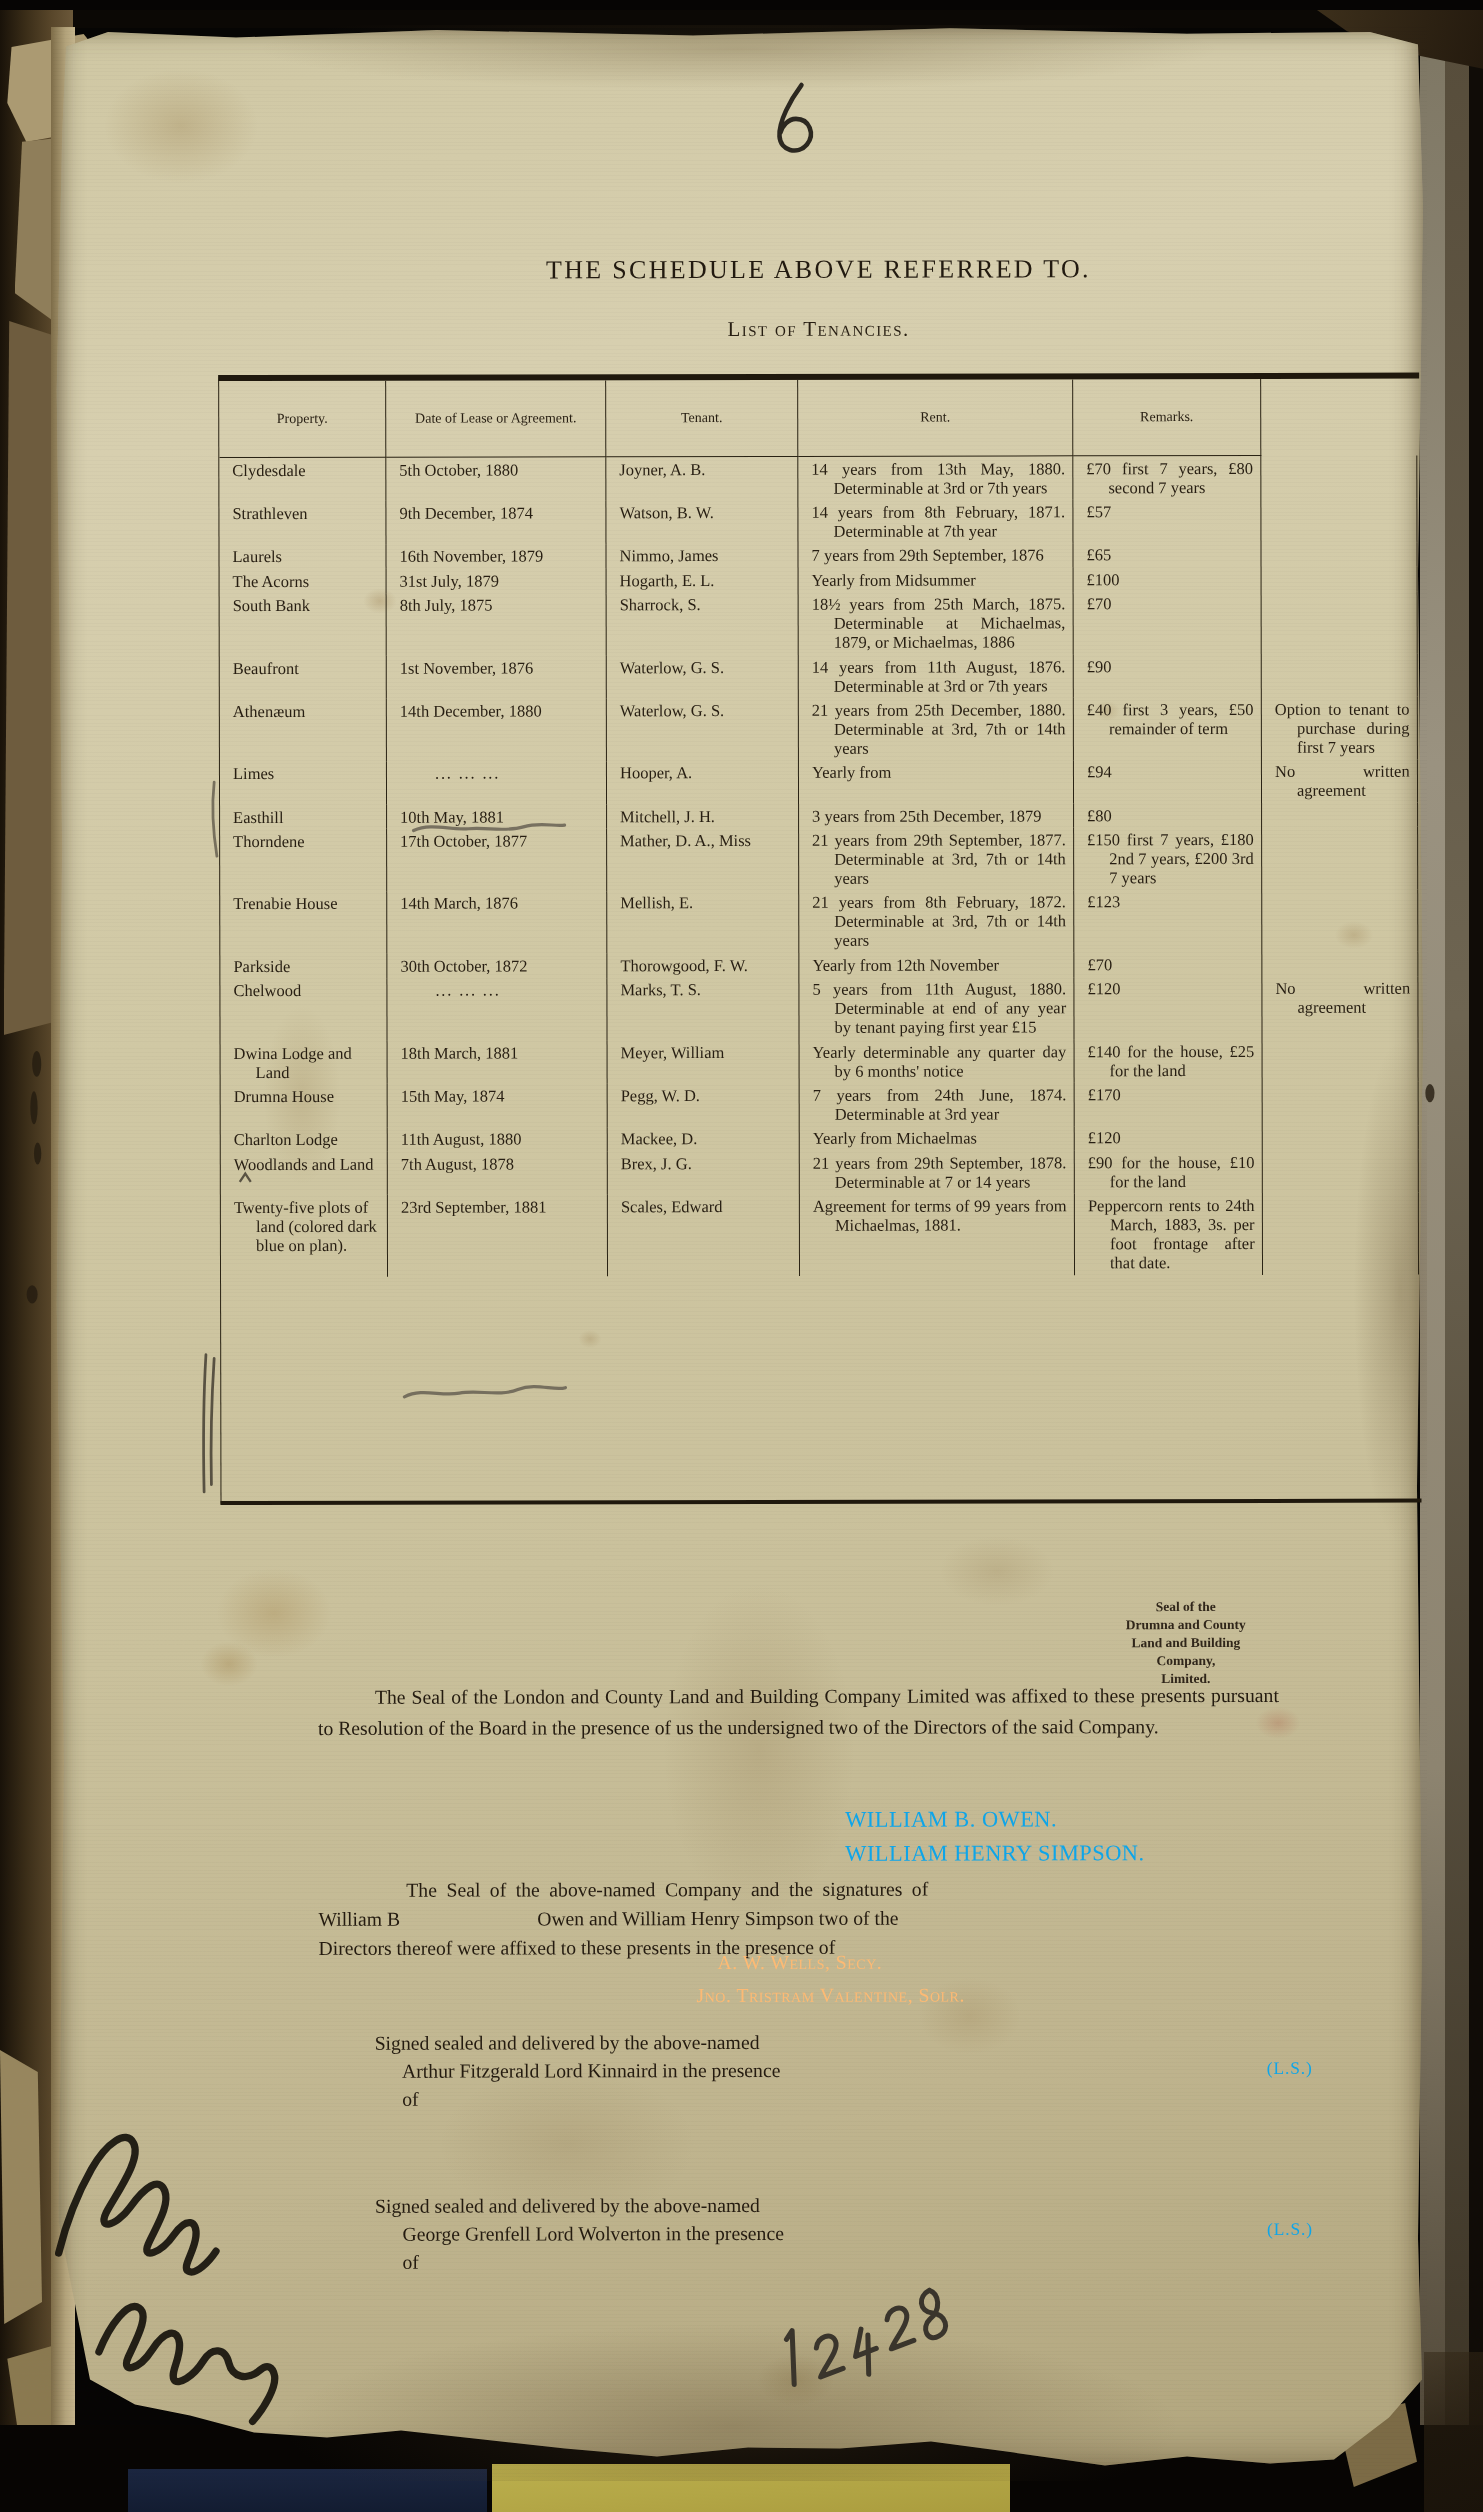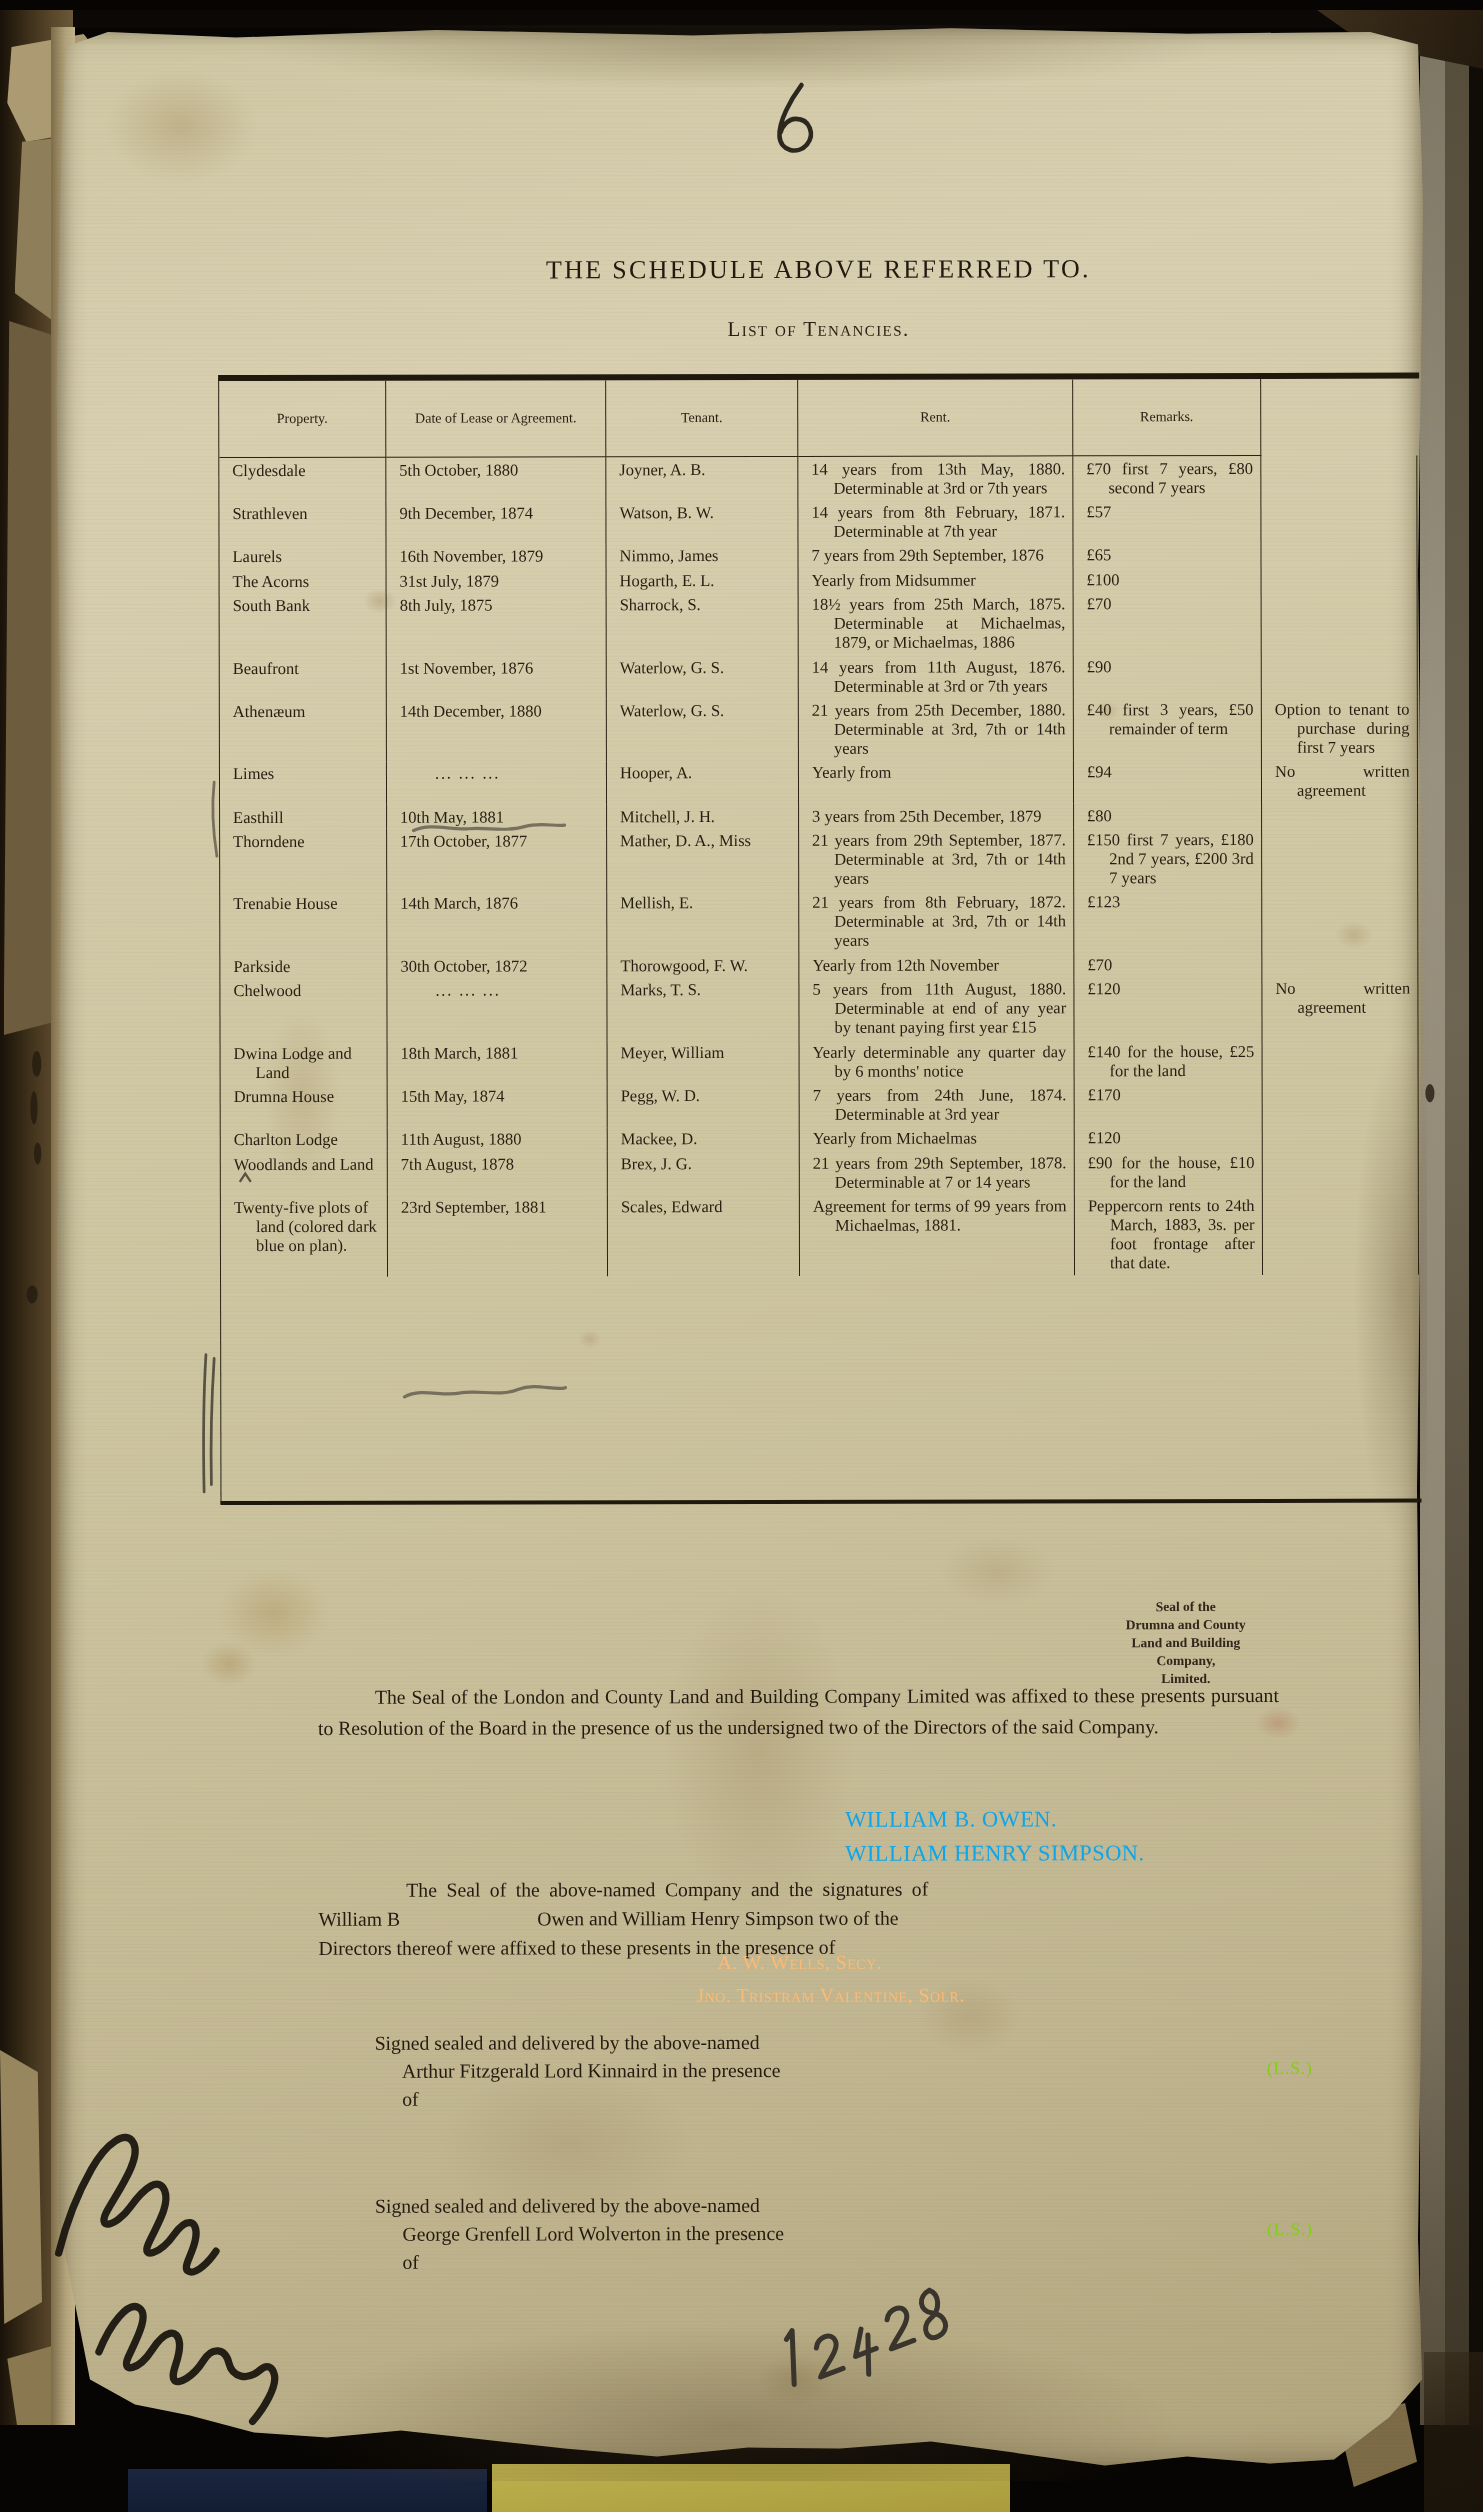--- a/index.html
+++ b/index.html
@@ -105,21 +105,21 @@
       letter-spacing:0.5px;color:#0ea5e9;}
   .para2{position:absolute;left:317px;top:1865px;width:962px;font-size:19.7px;line-height:29px;color:#241b10;}
   .para2 .l1{padding-left:88px;word-spacing:4.6px;}
   .para2 .gap{display:inline-block;width:137px;}
   .witness{position:absolute;font-size:19.7px;font-variant:small-caps;letter-spacing:0.5px;color:#fdba74;}
   .w1{left:716px;top:1941px;}
   .w2{left:695px;top:1974px;}
   .attest{position:absolute;left:373px;width:768px;font-size:19.7px;line-height:28px;color:#241b10;}
   .attest .ind{padding-left:27.4px;}
   .a1{top:2018px;} .a2{top:2181px;}
-  .ls{position:absolute;left:1265px;font-size:17.4px;letter-spacing:0.9px;color:#84cc16;}
+  .ls{position:absolute;left:1265px;font-size:17.4px;letter-spacing:0.9px;color:#0ea5e9;}
   .ls1{top:2049px;} .ls2{top:2210px;}
 
   .artifacts{position:absolute;left:0;top:0;width:1484px;height:2512px;pointer-events:none;}
 </style>
 </head>
 <body>
 
 <div class="stage">
 
   <div class="top-band"></div>

